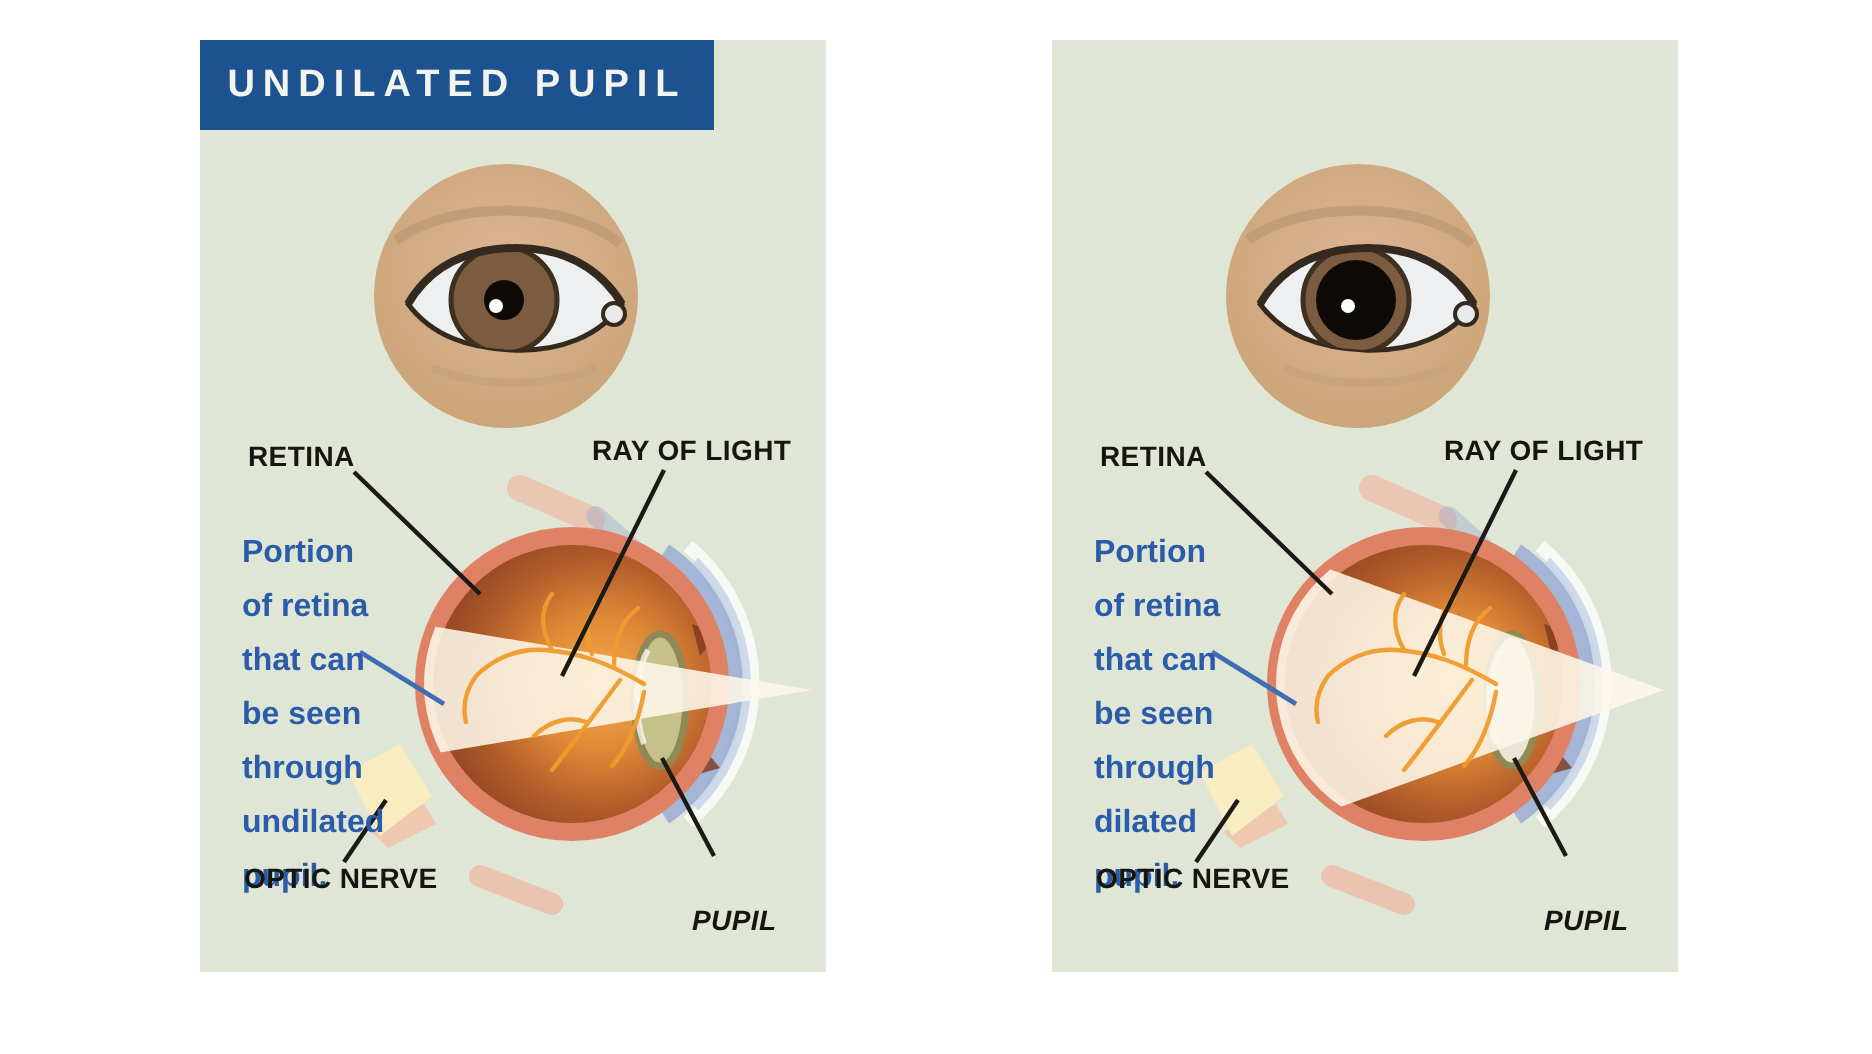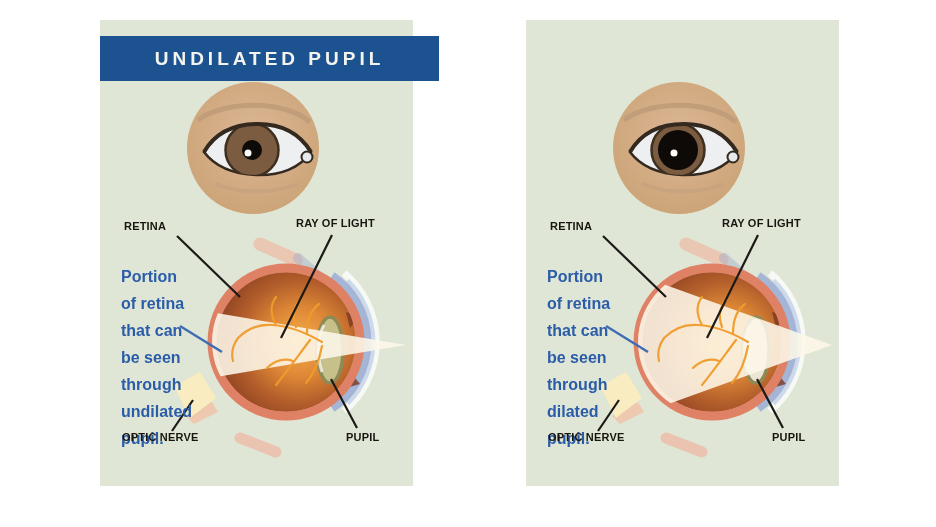--- a/index.html
+++ b/index.html
@@ -1,32 +1,32 @@
 <!DOCTYPE html>
 <html><head>
 <meta charset="utf-8">
 <style>
   html,body{margin:0;padding:0;background:#ffffff;}
   #stage{position:relative;width:936px;height:527px;background:#ffffff;overflow:hidden;
          font-family:"Liberation Sans",sans-serif;}
   .panel{position:absolute;top:20px;width:313px;height:466px;background:#e0e6d5;}
   #panel-0{left:100px;}
   #panel-1{left:526px;}
-  .hdr{position:absolute;left:0;top:16px;width:339px;height:45px;background:#1d5290;
+  .hdr{position:absolute;left:0;top:0;width:257px;height:45px;background:#1d5290;
        color:#f3f4ee;font-weight:700;font-size:19px;line-height:45px;text-align:center;
        letter-spacing:4px;}
   .diagram-svg{position:absolute;left:0;top:0;}
-  .lbl{position:absolute;font-weight:700;font-size:11px;color:#17150f;letter-spacing:.2px;
+  .lbl{position:absolute;font-weight:700;font-size:14px;color:#17150f;letter-spacing:.2px;
        white-space:nowrap;}
   .caption{position:absolute;left:21px;top:243px;width:95px;font-weight:700;font-size:16px;
        line-height:27px;color:#2a5ca9;white-space:pre-line;}
   .lbl-retina{left:24px;top:200px;}
   .lbl-ray{left:196px;top:197px;}
   .lbl-optic{left:22px;top:411px;}
-  .lbl-pupil{left:246px;top:411px;}
+  .lbl-pupil{left:246px;top:432px;font-style:italic;}
 </style>
 </head>
 <body>
 
 <div id="stage">
 
   <div class="panel" id="panel-0">
     <svg class="diagram-svg" width="313" height="466" viewBox="0 0 313 466">
       <defs>
         <radialGradient id="glow0" cx="60%" cy="50%" r="62%">

